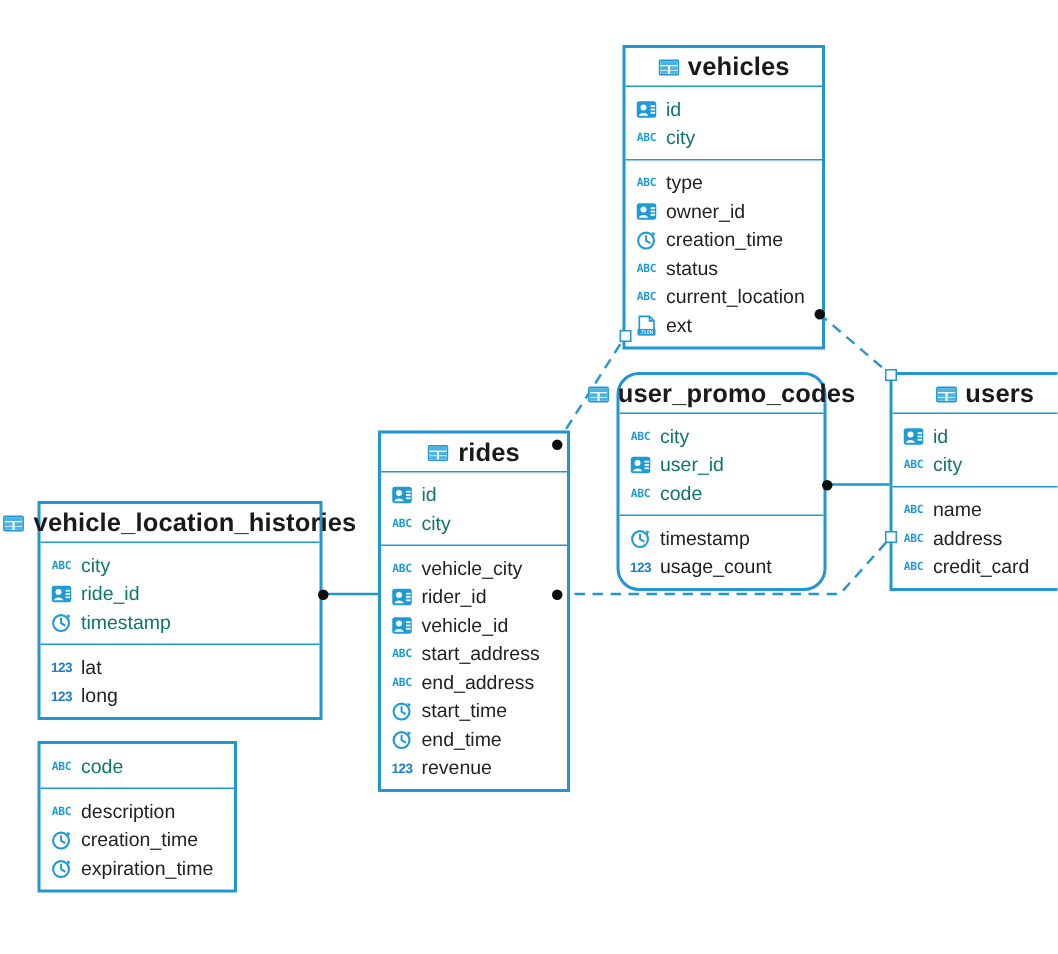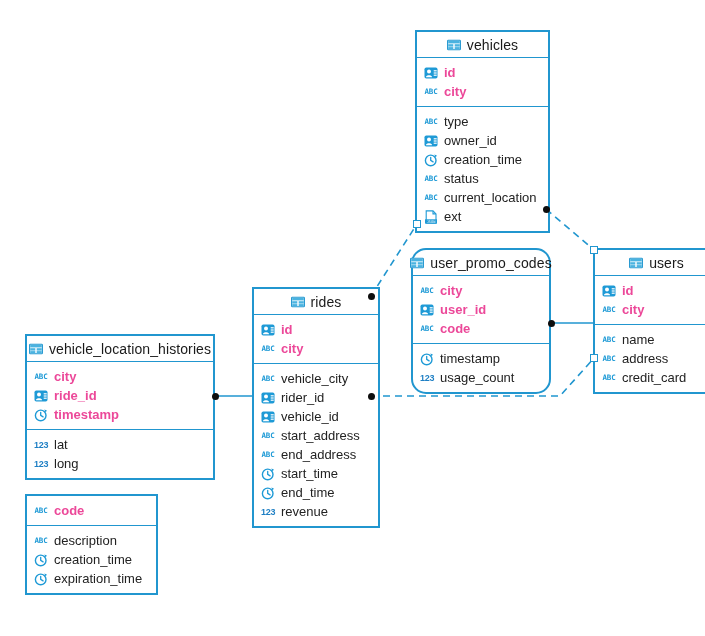--- a/index.html
+++ b/index.html
@@ -23,43 +23,44 @@
   }
   .tbl-header{
     display:flex;align-items:center;justify-content:center;
     gap:6px;
     height:26px;
     border-bottom:1px solid #2196cf;
     box-sizing:border-box;
     padding:0 8px;
   }
   .tbl-title{
-    font-size:14px;
+    font-size:17px;
     color:#1a1a1a;
     white-space:nowrap;
     letter-spacing:0.1px;
+    font-weight:bold;
   }
   .section{
     padding:5px 0 5px 0;
     box-sizing:border-box;
   }
   .section.pk{border-bottom:1px solid #2196cf;}
   .col-row{
     display:flex;align-items:center;gap:6px;
     height:19px;
     padding:0 7px;
     box-sizing:border-box;
     white-space:nowrap;
   }
   .col-name{
     font-size:13px;
     color:#222222;
     line-height:1;
   }
-  .col-row.key .col-name{font-weight:bold;color:#ec4899;}
+  .col-row.key .col-name{font-weight:normal;color:#0f766e;}
 
   
   .ic{
     width:14px;height:14px;
     flex:0 0 14px;
     display:inline-block;
     position:relative;
   }
   .ic svg{display:block;width:14px;height:14px;}
 

